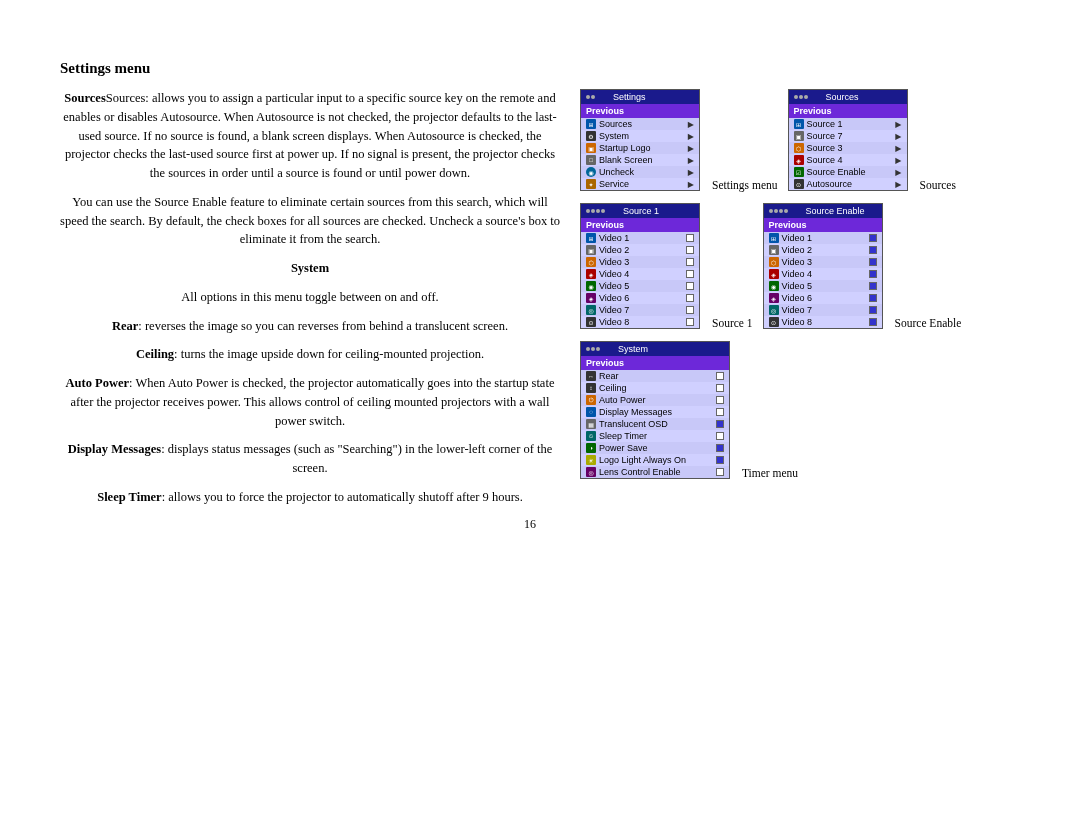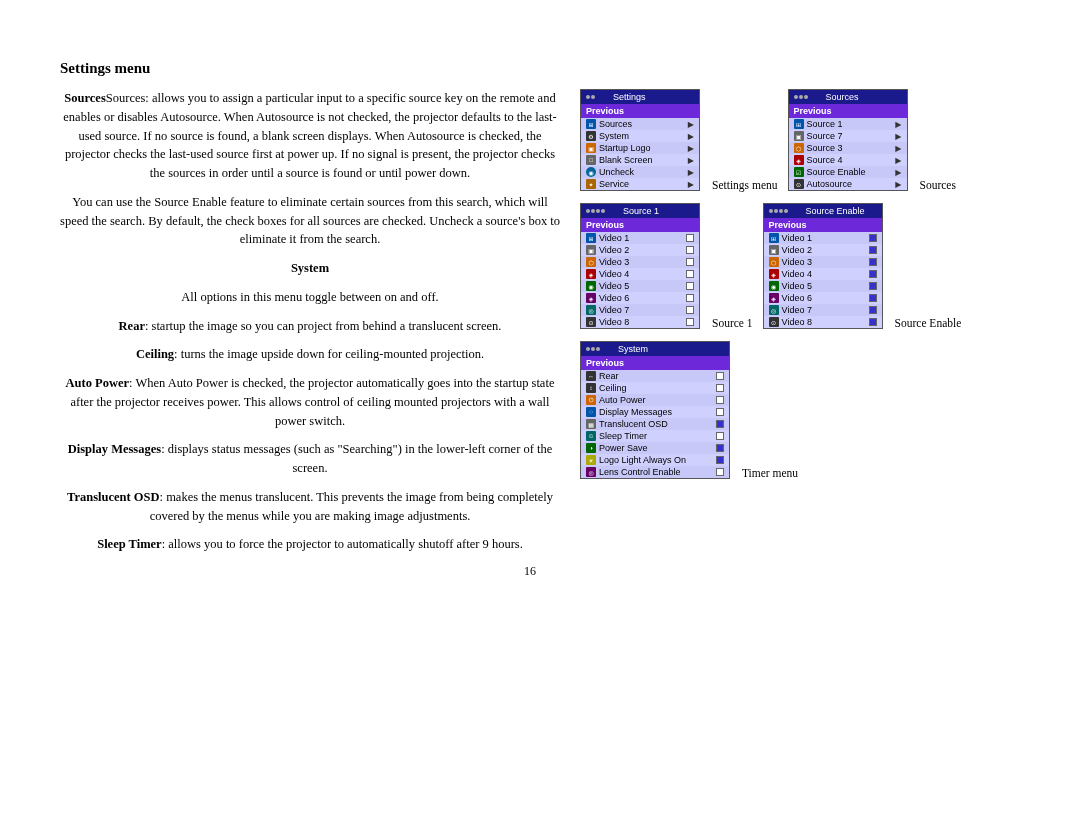--- a/index.html
+++ b/index.html
@@ -170,33 +170,30 @@
   <div class="content-area">
 
     <div class="text-column">
       <p>
         <span class="bold-label">Sources</span><span>Sources: allows you to assign a particular input to a specific source key on the remote and enables or disables Autosource. When Autosource is not checked, the projector defaults to the last-used source. If no source is found, a blank screen displays. When Autosource is checked, the projector checks the last-used source first at power up. If no signal is present, the projector checks the sources in order until a source is found or until power down.</span>
       </p>
       <p>You can use the Source Enable feature to eliminate certain sources from this search, which will speed the search. By default, the check boxes for all sources are checked. Uncheck a source's box to eliminate it from the search.</p>
       <p><span class="bold-label">System</span></p>
       <p>All options in this menu toggle between on and off.</p>
       <p>
-        <span class="bold-label">Rear</span><span>: startup the image so you can project from behind a translucent screen.</span>
+        <span class="bold-label">Rear</span><span>: reverses the image so you can reverses from behind a translucent screen.</span>
       </p>
       <p>
         <span class="bold-label">Ceiling</span><span>: turns the image upside down for ceiling-mounted projection.</span>
       </p>
       <p>
         <span class="bold-label">Auto Power</span><span>: When Auto Power is checked, the projector automatically goes into the startup state after the projector receives power. This allows control of ceiling mounted projectors with a wall power switch.</span>
       </p>
       <p>
         <span class="bold-label">Display Messages</span><span>: displays status messages (such as "Searching") in the lower-left corner of the screen.</span>
-      </p>
-      <p>
-        <span class="bold-label">Translucent OSD</span><span>: makes the menus translucent. This prevents the image from being completely covered by the menus while you are making image adjustments.</span>
       </p>
       <p>
         <span class="bold-label">Sleep Timer</span><span>: allows you to force the projector to automatically shutoff after 9 hours.</span>
       </p>
     </div>
 
     <div class="menus-column">
 
       <div class="menus-row">
 

